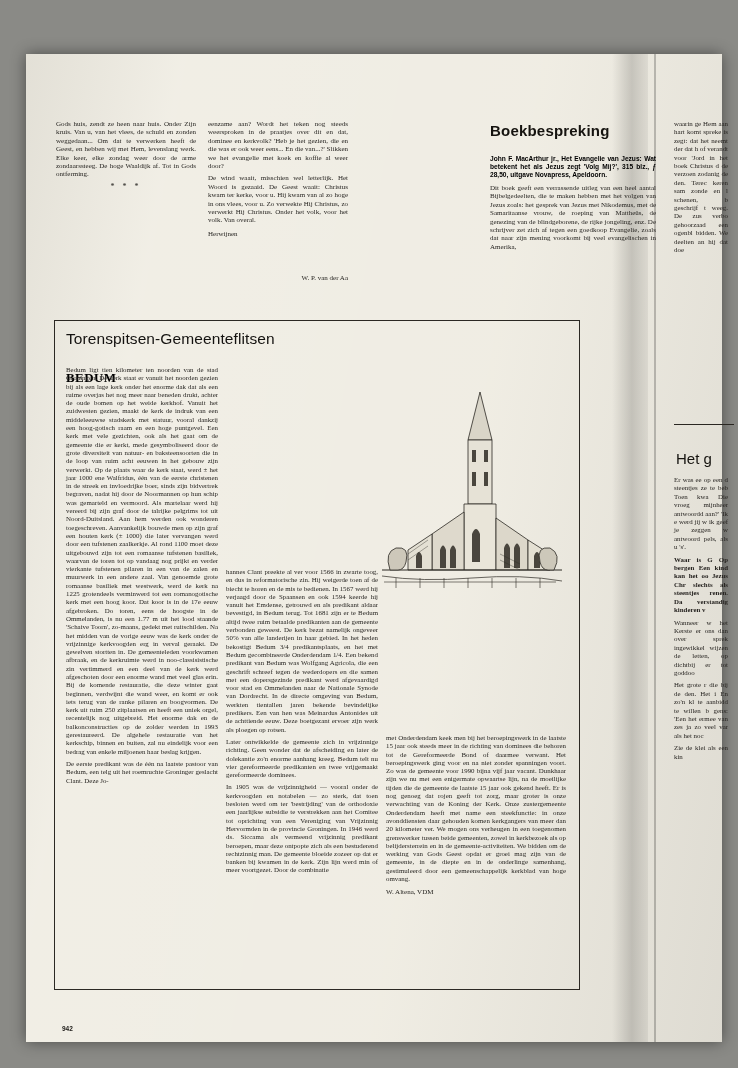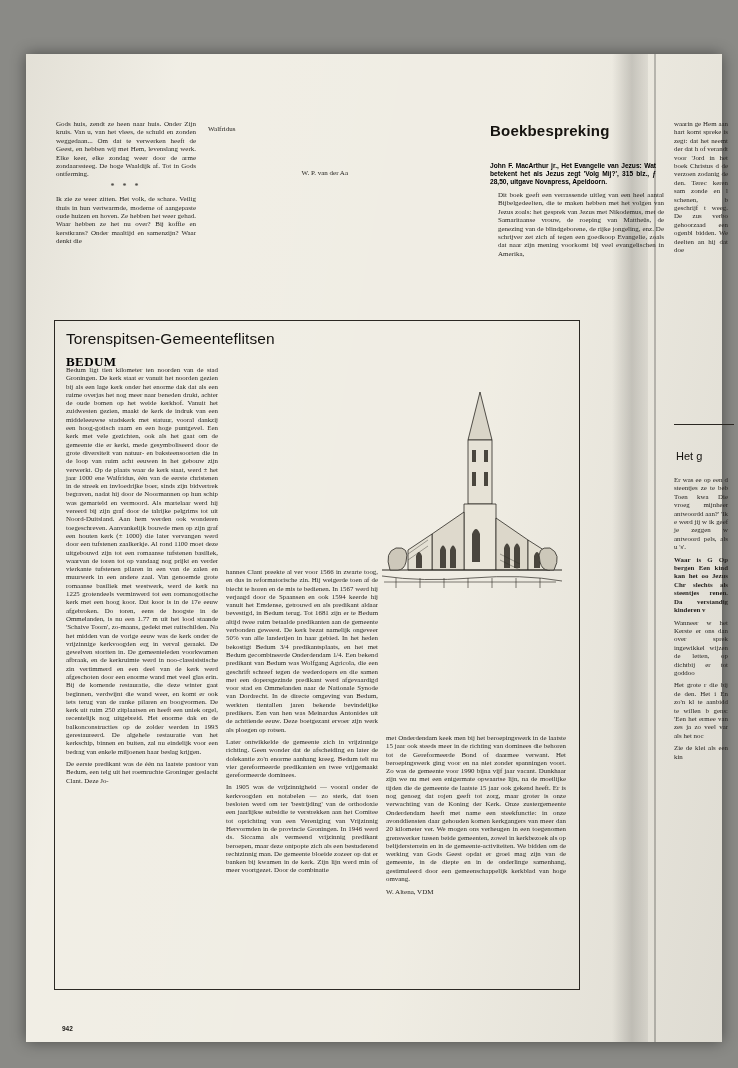--- a/index.html
+++ b/index.html
@@ -50,21 +50,21 @@
 
   
   #boek{
     position:absolute;
     left:464px; top:68px; width:166px;
   }
   #boek h2{
     font-family:"Liberation Sans", sans-serif;
     font-weight:bold;
     font-size:15px;
-    margin:0 0 23px 0;
+    margin:0 0 16px 0;
     letter-spacing:.2px;
     color:#15130f;
   }
   #boek .ref{
     font-family:"Liberation Sans", sans-serif;
     font-weight:bold;
     font-size:6.6px;
     line-height:8px;
     text-align:justify;
     margin:0 0 5px 0;
@@ -75,21 +75,21 @@
     position:absolute;
     left:28px; top:266px;
     width:524px; height:668px;
     border:1px solid #2b2823;
     background:transparent;
   }
   #feature-inner{position:absolute;inset:5px;}
   #feat-title{
     font-family:"Liberation Sans", sans-serif;
     font-size:15.5px;
-    margin:4px 0 6px 6px;
+    margin:4px 0 22px 6px;
     color:#141210;
     letter-spacing:.1px;
   }
   #feat-sub{
     font-family:Liberation Serif, serif;
     font-weight:bold;
     font-size:13px;
     margin:0 0 4px 6px;
     letter-spacing:.4px;
   }
@@ -108,21 +108,21 @@
     font-size:6.9px;
     line-height:8.4px;
     text-align:justify;
     color:#262320;
     width:54px;
   }
   .rcol p{margin:0 0 4px 0;}
   #rhead{
     position:absolute; left:650px; top:396px;
     font-family:"Liberation Sans", sans-serif;
-    font-size:11px; color:#15130f;
+    font-size:15px; color:#15130f;
   }
   #rrule{position:absolute;left:648px;top:370px;width:60px;height:1px;background:#2a2722;}
   .bold{font-weight:bold;}
 
   
   #pagenum{
     position:absolute;left:36px;bottom:10px;
     font-family:"Liberation Sans", sans-serif;
     font-weight:bold;font-size:6.5px;color:#1b1916;
   }
@@ -133,35 +133,36 @@
 <body>
 
 <div id="page">
 
   <div id="gutter"></div>
   <div id="foldline"></div>
 
   <div class="col" style="left:30px; top:66px; width:140px;">
     <p>Gods huis, zendt ze heen naar huis. Onder Zijn kruis. Van u, van het vlees, de schuld en zonden weggedaan... Om dat te verwerken heeft de Geest, en hebben wij met Hem, levenslang werk. Elke keer, elke zondag weer door de arme zondaarssteeg. De hoge Waaldijk af. Tot in Gods ontferming.</p>
     <div class="stars">* * *</div>
-    <p>Ik zie ze weer zitten. Het volk, de schare. Veilig thuis in hun vertwarmde, moderne of aangepaste oude huizen en hoven. Ze hebben het weer gehad. Waar hebben ze het nu over? Bij koffie en kerstkrans? Onder maaltijd en samenzijn? Waar denkt die</p>
   </div>
 
   <div class="col" style="left:182px; top:66px; width:140px;">
+    <p>eenzame aan? Wordt het teken nog steeds weersproken in de praatjes over dit en dat, dominee en kerkvolk? 'Heb je het gezien, die en die was er ook weer eens... En die van...?' Slikken we het evangelie met koek en koffie al weer door?</p>
+    <p>De wind waait, misschien wel letterlijk. Het Woord is gezaaid. De Geest waait: Christus kwam ter kerke, voor u. Hij kwam van al zo hoge in ons vlees, voor u. Zo verwekte Hij Christus, zo verwerkt Hij Christus. Onder het volk, voor het volk. Van overal.</p>
     <div class="sig">
-      <span class="left">Walfridus</span>
+      <span class="left">Herwijnen</span>
       <span class="right">W. P. van der Aa</span>
       <div class="clear"></div>
     </div>
   </div>
 
   <div id="boek">
     <h2>Boekbespreking</h2>
     <div class="ref">John F. MacArthur jr., Het Evangelie van Jezus: Wat betekent het als Jezus zegt 'Volg Mij?', 315 blz., ƒ 28,50, uitgave Novapress, Apeldoorn.</div>
-    <div class="col" style="position:relative;left:8px;top:0;width:166px;">
+    <div class="col" style="position:relative;left:0;top:0;width:166px;">
       <p>Dit boek geeft een verrassende uitleg van een heel aantal Bijbelgedeelten, die te maken hebben met het volgen van Jezus zoals: het gesprek van Jezus met Nikodemus, met de Samaritaanse vrouw, de roeping van Mattheüs, de genezing van de blindgeborene, de rijke jongeling, enz. De schrijver zet zich af tegen een goedkoop Evangelie, zoals dat naar zijn mening voorkomt bij veel evangelischen in Amerika,</p>
     </div>
   </div>
 
   <div id="feature">
     <div id="feature-inner">
       <div id="feat-title">Torenspitsen-Gemeenteflitsen</div>
       <div id="feat-sub">BEDUM</div>
 
       <svg id="church" viewBox="0 0 196 230">

